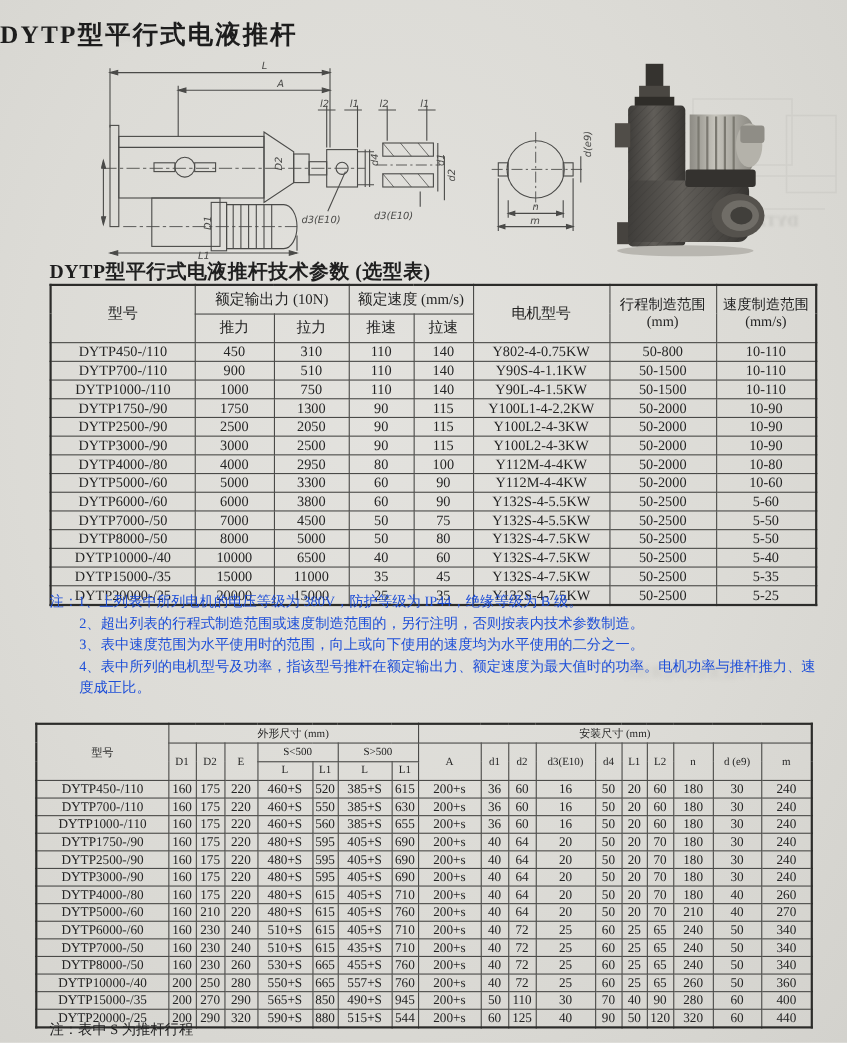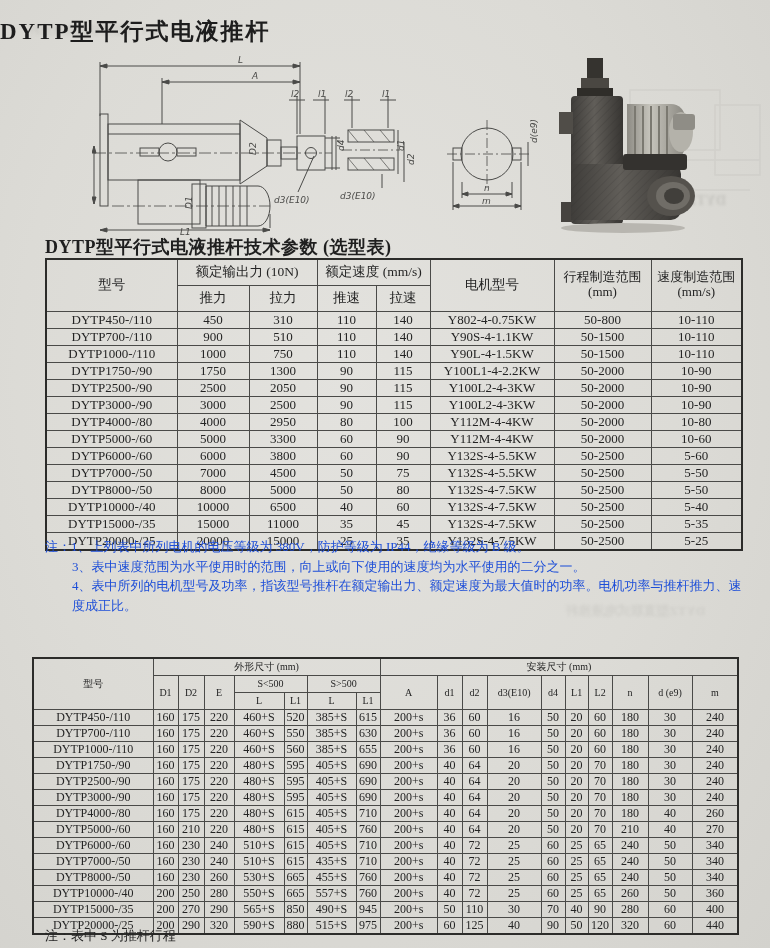--- a/index.html
+++ b/index.html
@@ -428,20 +428,21 @@
           <td>35</td>
           <td>Y132S-4-7.5KW</td>
           <td>50-2500</td>
           <td>5-25</td>
         </tr>
       </tbody>
   </table>
 
   <div class="notes">
     <div class="note-item note-first"><span>注：</span><span>1、上列表中所列电机的电压等级为 380V，防护等级为 IP44，绝缘等级为 B 级。</span></div>
+    <div class="note-item">2、超出列表的行程式制造范围或速度制造范围的，另行注明，否则按表内技术参数制造。</div>
     <div class="note-item">3、表中速度范围为水平使用时的范围，向上或向下使用的速度均为水平使用的二分之一。</div>
     <div class="note-item">4、表中所列的电机型号及功率，指该型号推杆在额定输出力、额定速度为最大值时的功率。电机功率与推杆推力、速度成正比。</div>
   </div>
 
   <table id="table2">
     <colgroup>
       <col style="width:120px">
         <col style="width:25px">
         <col style="width:26px">
         <col style="width:30px">
@@ -752,21 +753,21 @@
           <td>400</td>
         </tr>
         <tr>
           <td>DYTP20000-/25</td>
           <td>200</td>
           <td>290</td>
           <td>320</td>
           <td>590+S</td>
           <td>880</td>
           <td>515+S</td>
-          <td>975</td>
+          <td>544</td>
           <td>200+s</td>
           <td>60</td>
           <td>125</td>
           <td>40</td>
           <td>90</td>
           <td>50</td>
           <td>120</td>
           <td>320</td>
           <td>60</td>
           <td>440</td>

